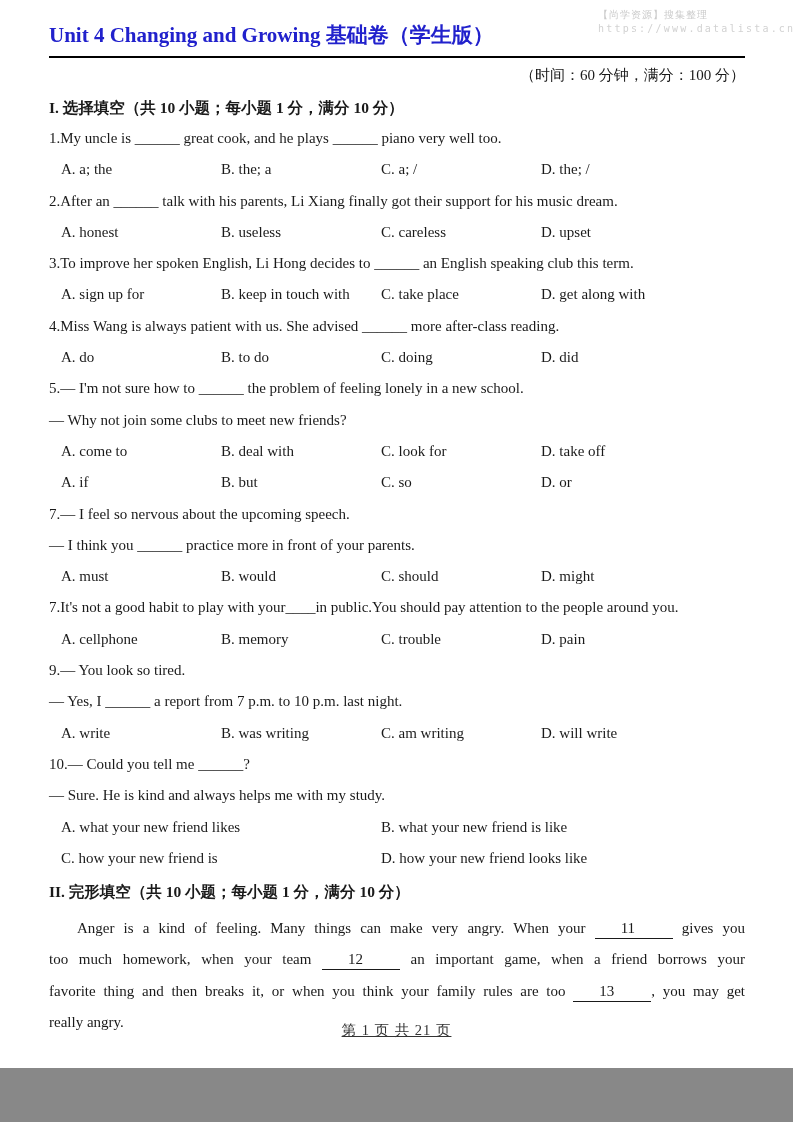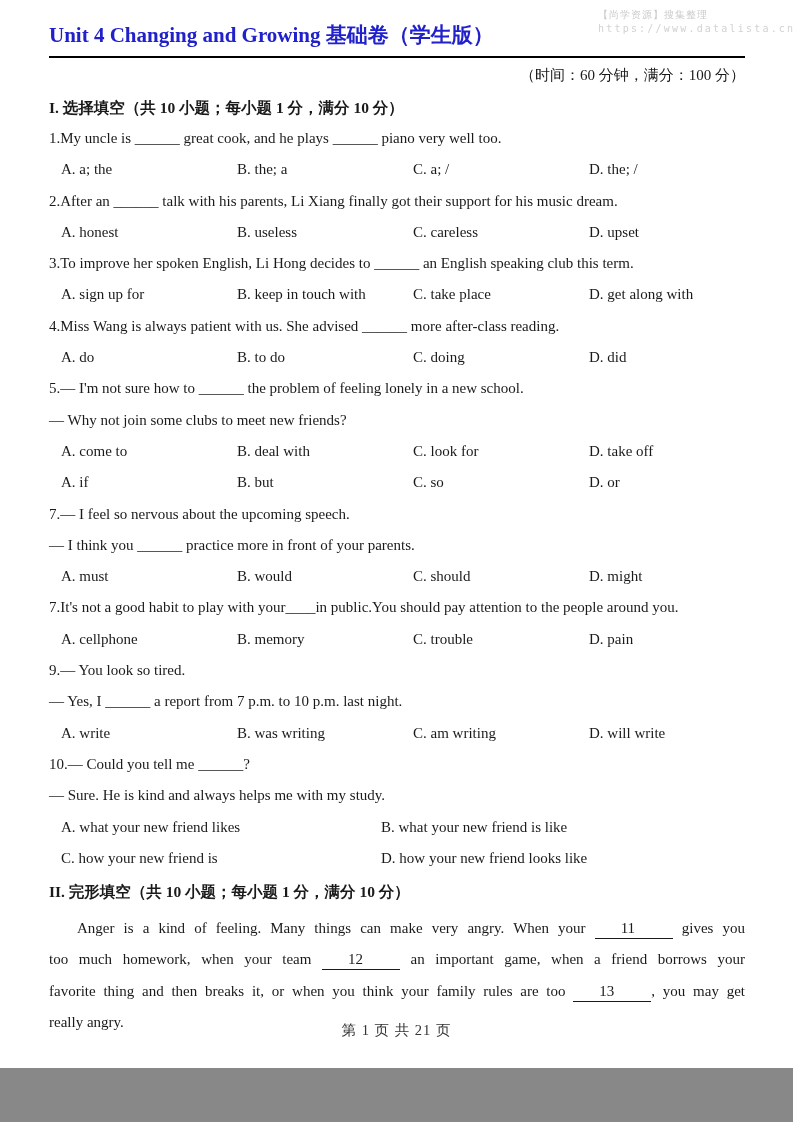--- a/index.html
+++ b/index.html
@@ -36,37 +36,38 @@
   }
   .sec-heading.sec2{margin-top:2px;line-height:31px;}
   .questions{margin-top:4px;font-size:15px;}
   .qline{
     height:31.3px;line-height:31.3px;white-space:nowrap;
   }
   .opts{
     display:grid;line-height:31.3px;grid-auto-rows:31.3px;
     padding-left:12px;white-space:nowrap;
   }
-  .opts.cols4{grid-template-columns:160px 160px 160px 1fr;gap:16px;}
+  .opts.cols4{grid-template-columns:160px 160px 160px 1fr;}
   .opts.cols2{grid-template-columns:320px 1fr;}
   .para{margin-top:6px;font-size:15px;}
   .pline{
     height:31.3px;line-height:31.3px;white-space:nowrap;
   }
   .pline.justify{text-align:justify;text-align-last:justify;}
   .pline.indent{padding-left:28px;}
   .num-blank{
     display:inline-block;min-width:26px;text-align:center;
     padding:0 26px;border-bottom:1.4px solid #1a1a1a;
     line-height:20px;
   }
   .footer{
     position:absolute;bottom:28px;left:0;width:100%;
     text-align:center;font-size:14.5px;color:#333;
     letter-spacing:1px;
+    text-decoration:underline;
   }
 </style>
 </head>
 <body>
 
 <div class="page">
 
   <div class="watermark">
     <div>【尚学资源】搜集整理</div>
     <div class="wm-url">https://www.datalista.cn</div>

